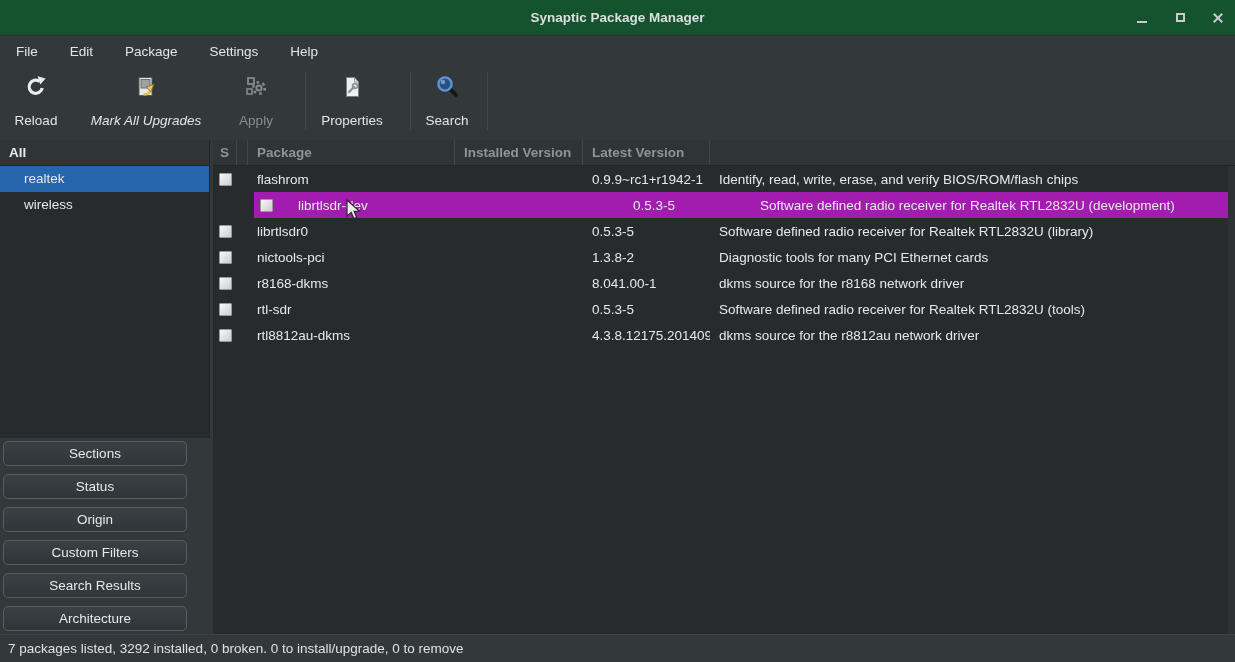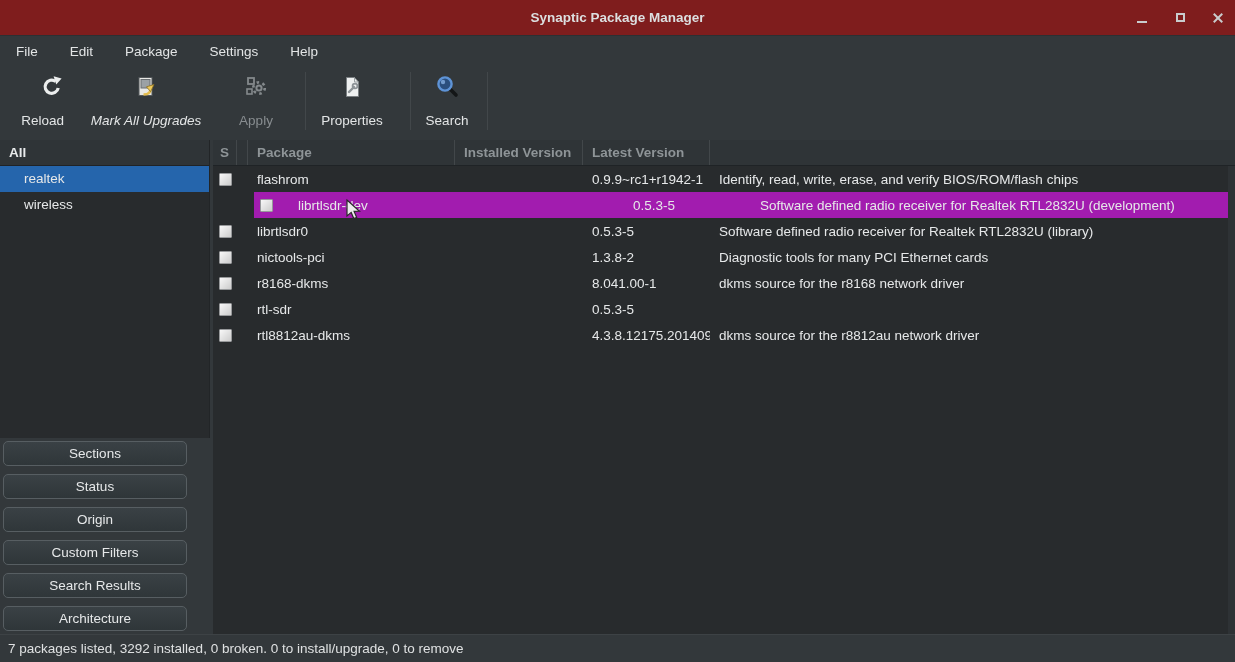--- a/index.html
+++ b/index.html
@@ -6,21 +6,21 @@
   html,body { background:#1e2123; }
   .window{
     position:relative; width:1235px; height:662px;
     background:#33383b; overflow:hidden;
     font-family:"Liberation Sans", sans-serif;
     color:#e6e8e9;
   }
   
   .titlebar{
     position:absolute; top:0; left:0; right:0; height:36px;
-    background:#7f1d1d; display:flex; align-items:center; justify-content:center;
+    background:#14532d; display:flex; align-items:center; justify-content:center;
     border-bottom:1px solid #2c3033;
   }
   .title{ font-size:13.5px; font-weight:bold; color:#dcdfe0; }
   .win-controls{
     position:absolute; right:10px; top:0; height:100%;
     display:flex; align-items:center; gap:24px;
   }
   .win-btn{ width:14px; height:14px; display:flex; align-items:center; justify-content:center; }
   .glyph-min{ width:10px; height:2px; background:#c9cccd; margin-top:8px; }
   .glyph-max{ width:9px; height:9px; border:2px solid #c9cccd; }
@@ -120,21 +120,21 @@
 
   <div class="menubar">
     <div class="menu-item">File</div>
     <div class="menu-item">Edit</div>
     <div class="menu-item">Package</div>
     <div class="menu-item">Settings</div>
     <div class="menu-item">Help</div>
   </div>
 
   <div class="toolbar">
-    <div class="tool-btn" style="left:8px; width:56px;align-items:flex-end;">
+    <div class="tool-btn" style="left:8px; width:56px;">
       <span class="ticon">
         <svg width="24" height="24" viewBox="0 0 24 24">
           <path d="M18.2 13a6.6 6.6 0 1 1-2.6-6.6" fill="none" stroke="#eceeee" stroke-width="3.2"></path>
           <polygon points="13.6,1.2 21.6,3.4 16.2,9.4" fill="#eceeee"></polygon>
         </svg>
       </span>
       <span>Reload</span>
     </div>
     <div class="tool-btn" style="left:76px; width:140px;font-style:italic;">
       <span class="ticon">
@@ -259,20 +259,21 @@
       <div class="cell">dkms source for the r8168 network driver</div>
     </div>
     <div class="row">
       <div class="cell cb-cell">
           <span class="checkbox"></span>
         </div>
       <div class="cell"></div>
       <div class="cell">rtl-sdr</div>
       <div class="cell"></div>
       <div class="cell">0.5.3-5</div>
+      <div class="cell">Software defined radio receiver for Realtek RTL2832U (tools)</div>
     </div>
     <div class="row">
       <div class="cell cb-cell">
           <span class="checkbox"></span>
         </div>
       <div class="cell"></div>
       <div class="cell">rtl8812au-dkms</div>
       <div class="cell"></div>
       <div class="cell">4.3.8.12175.201409</div>
       <div class="cell">dkms source for the r8812au network driver</div>

